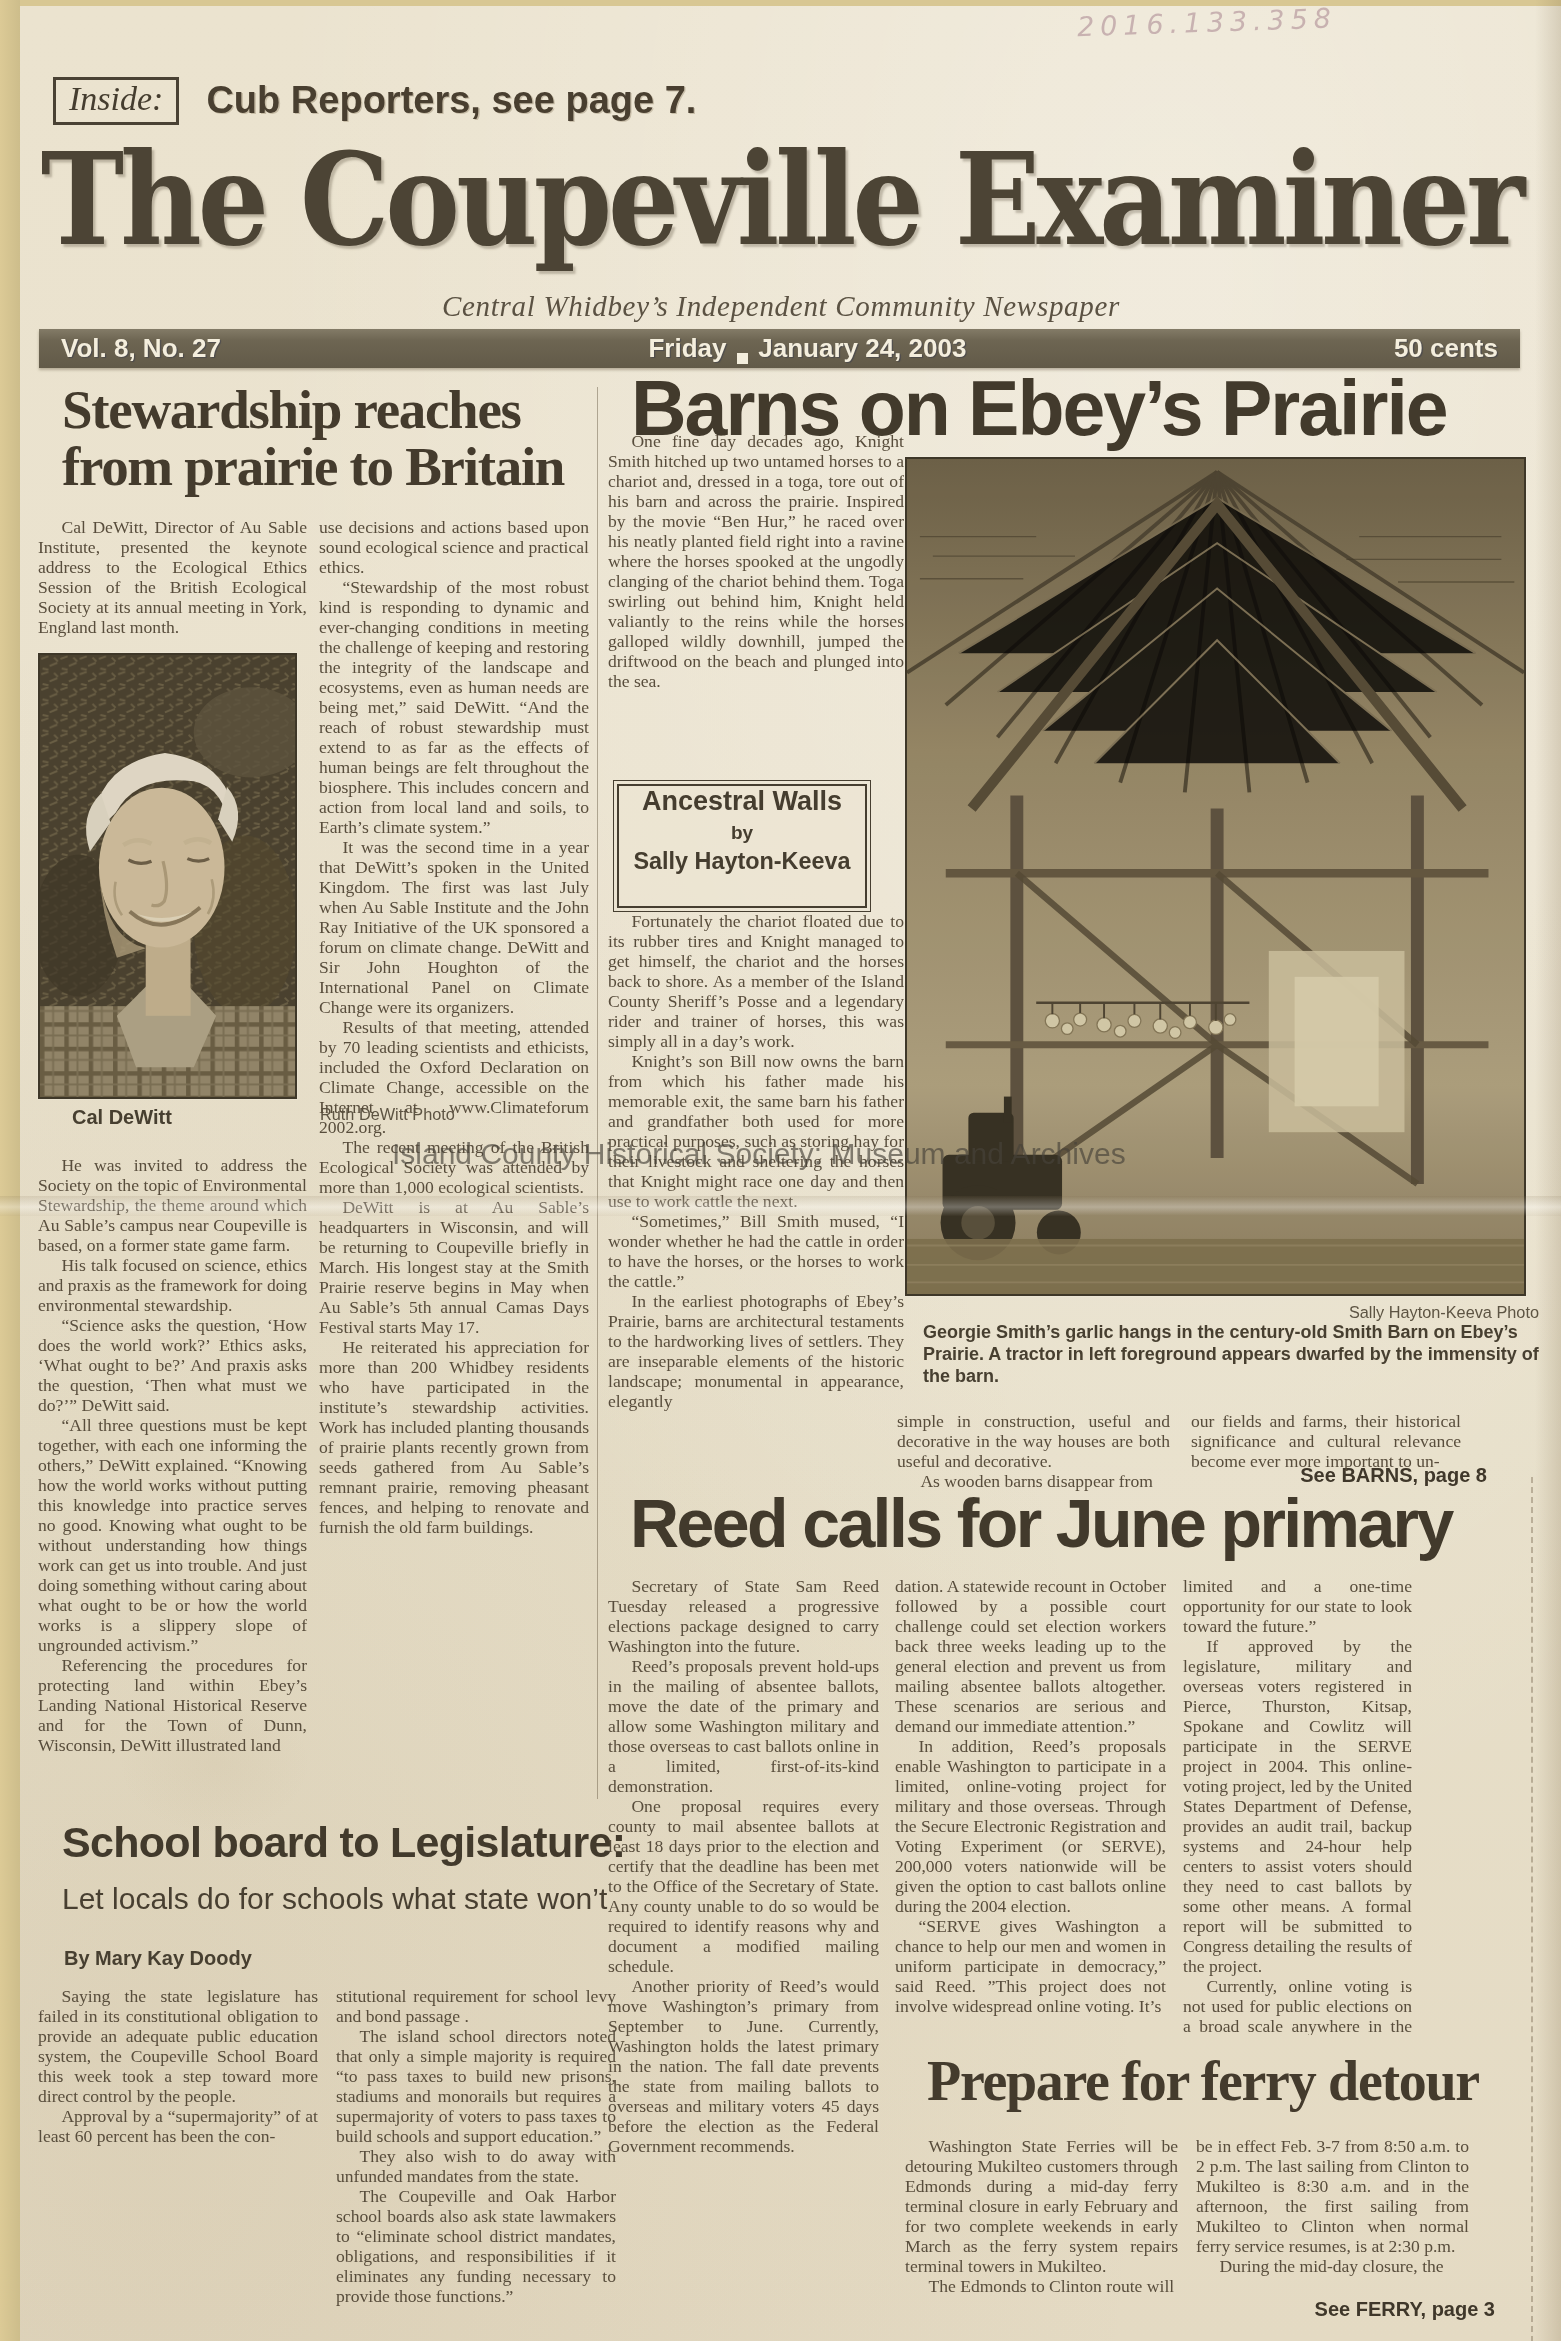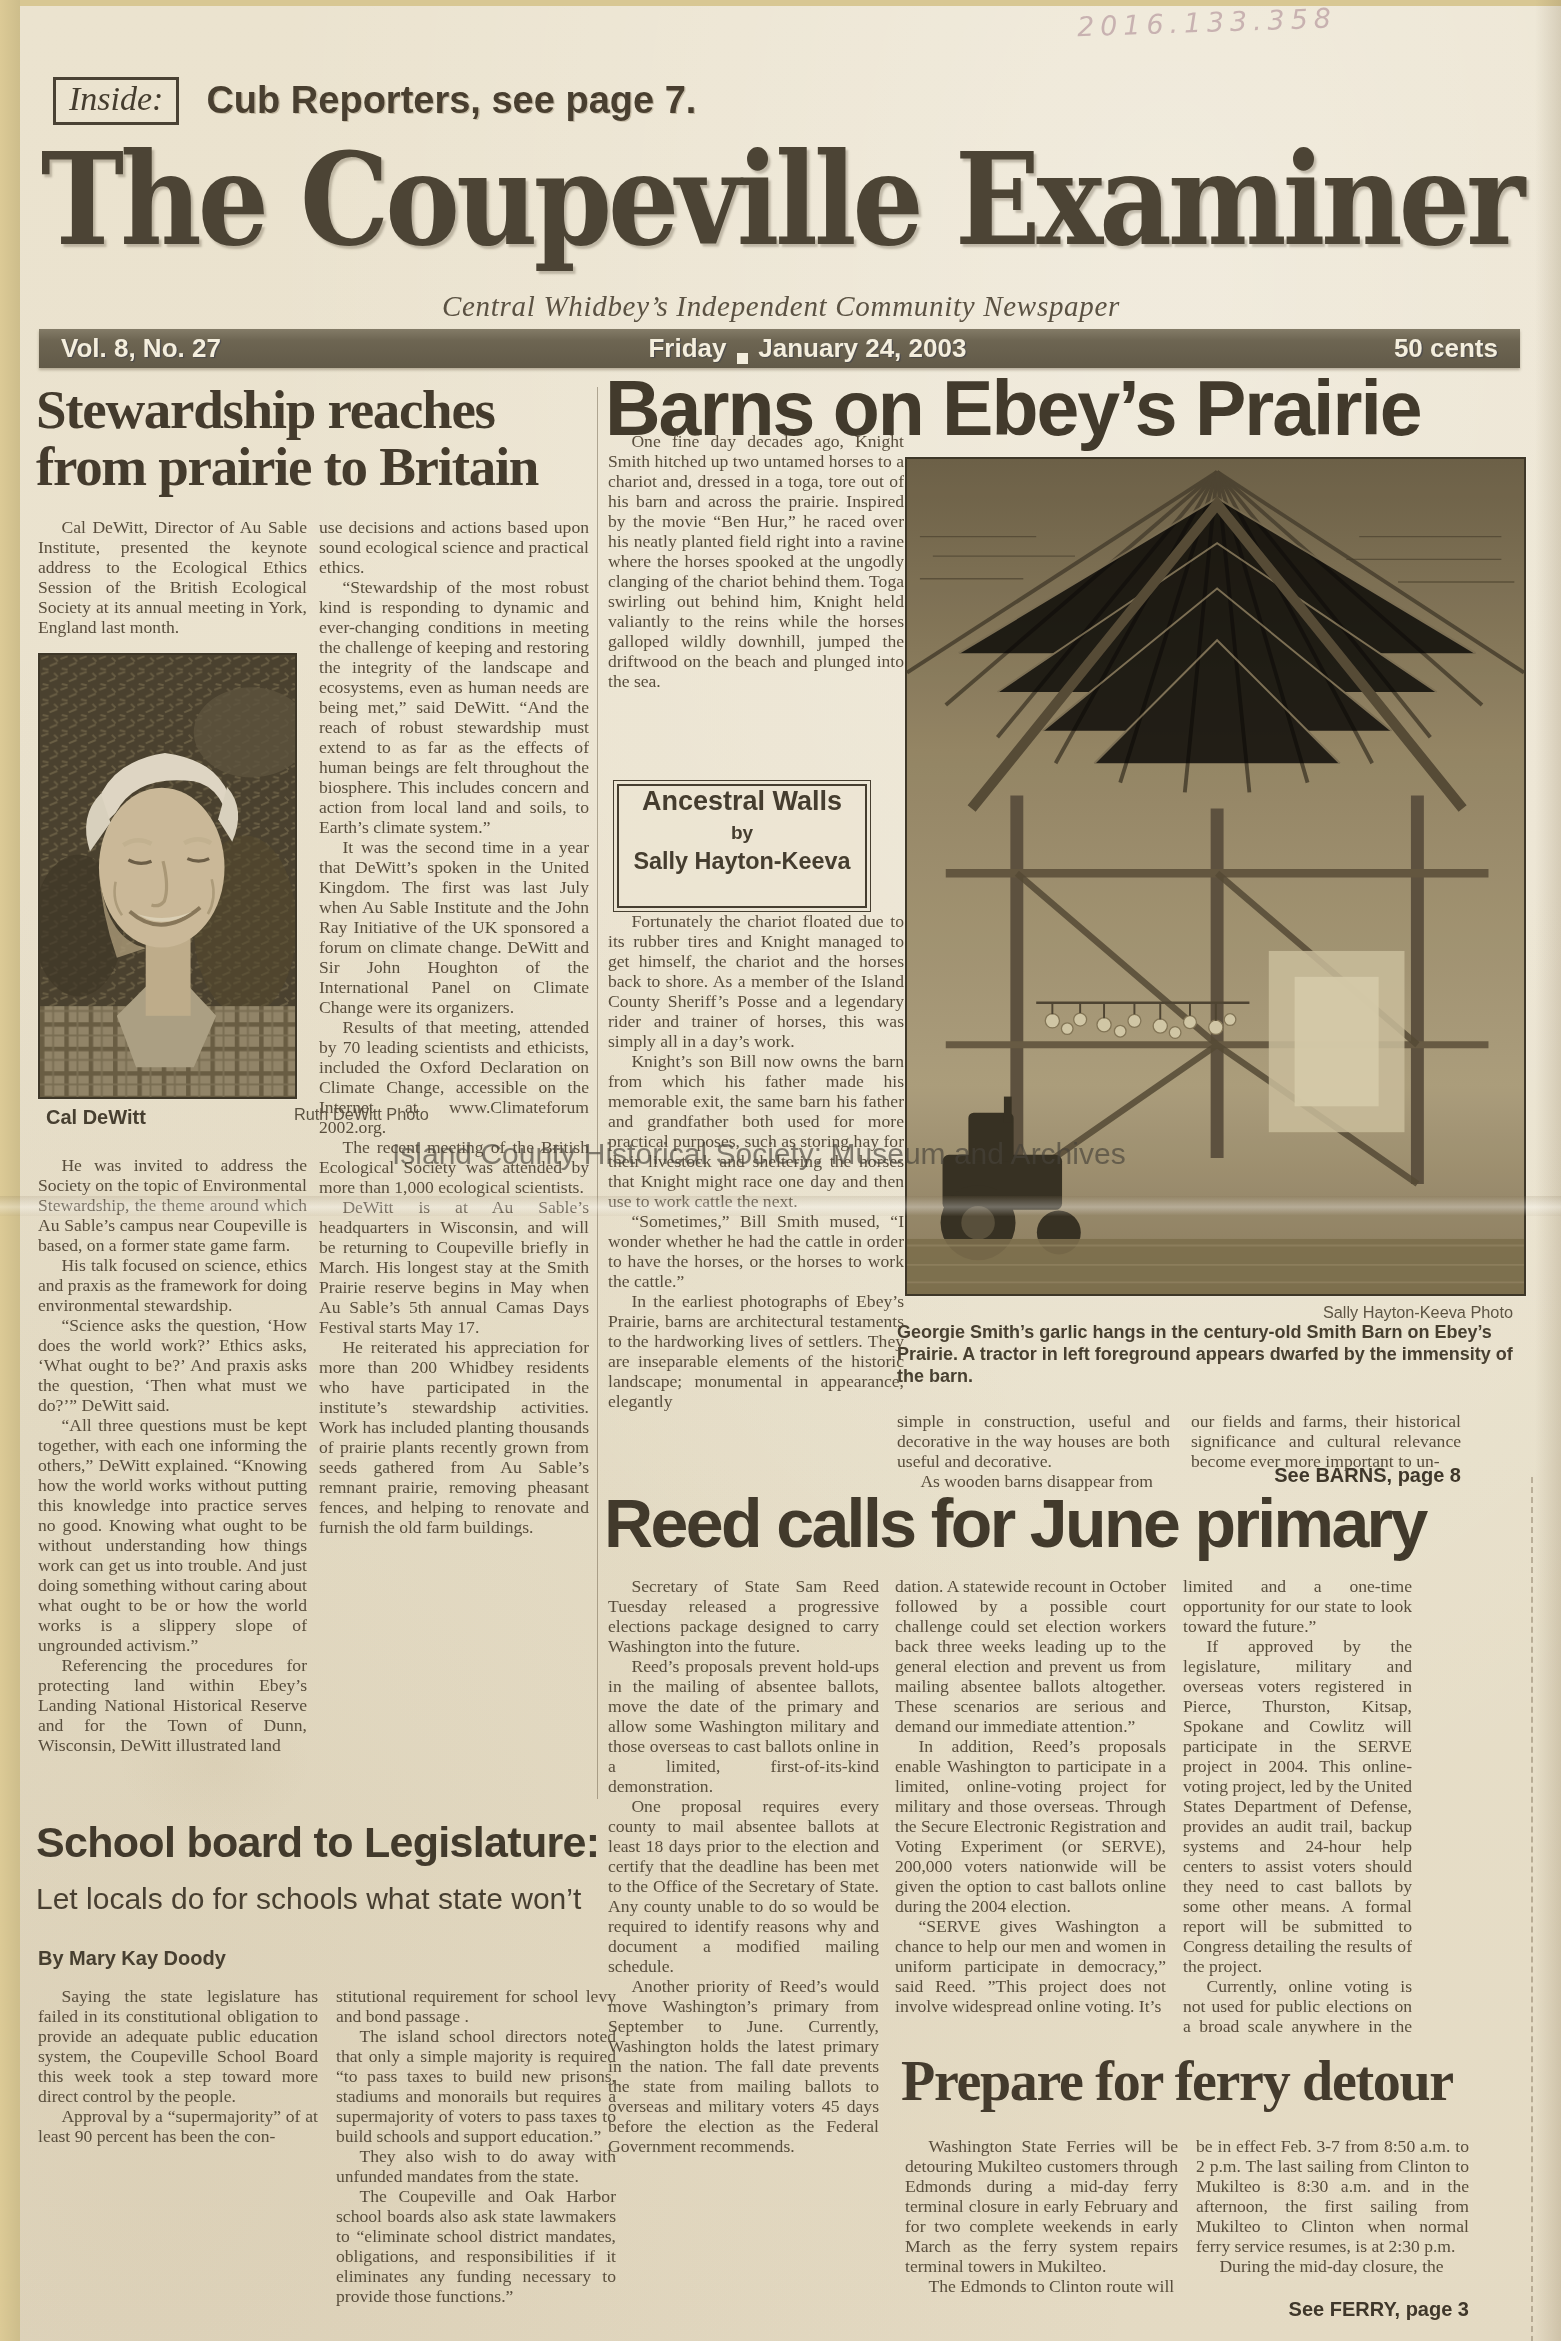--- a/index.html
+++ b/index.html
@@ -43,21 +43,21 @@
   .datebar{position:absolute;left:39px;top:329px;width:1481px;height:39px;z-index:5;
     background:linear-gradient(180deg,#837b67,#6d6552 30%,#625a48);
     display:flex;align-items:center;justify-content:space-between;padding:11px 22px;box-sizing:border-box;
     font-family:"Liberation Sans",sans-serif;font-weight:bold;font-size:26px;color:#f4eedd;
     text-shadow:1.3px 1.3px 0.7px rgba(50,55,75,0.45);box-shadow:0 2px 2.6px rgba(80,65,40,0.35);}
   .datecenter{display:flex;align-items:flex-end;}
   .sq{display:inline-block;width:11px;height:11px;background:#f4eedd;margin:0 10.4px;}
 
   .h-serif{font-family:"Liberation Serif",serif;font-weight:bold;color:#443b2d;margin:0;}
   .h-sans{font-family:"Liberation Sans",sans-serif;font-weight:bold;color:#423a2c;margin:0;}
-  .abs{position:absolute;}
+  .abs{position:absolute;margin-left:26px;}
 
   .col{position:absolute;font-size:17.6px;line-height:20px;text-align:justify;
     color:#584d3c;overflow:hidden;z-index:10;}
   .col .para{margin:0;text-indent:23.4px;}
   .col.cont .para:first-child{text-indent:0;}
 
   .vrule{position:absolute;left:597px;top:387px;width:1.3px;height:1412px;
     background:rgba(100,86,64,0.45);}
 
   .photo-frame{position:absolute;border:2.6px solid #3e3728;box-sizing:border-box;
@@ -307,21 +307,21 @@
       <p class="para">If approved by the legislature, military and overseas voters registered in Pierce, Thurston, Kitsap, Spokane and Cowlitz will participate in the SERVE project in 2004. This online-voting project, led by the United States Department of Defense, provides an audit trail, backup systems and 24-hour help centers to assist voters should they need to cast ballots by some other means.  A formal report will be submitted to Congress detailing the results of the project.</p>
       <p class="para">Currently, online voting is not used for public elections on a broad scale anywhere in the United States. Reed anticipates Washington will move toward online voting in the next several years.</p>
     </div>
 
   <h2 class="h-sans abs" style="left:36px;top:1819px;width:573px;font-size:43px;line-height:46px;letter-spacing:-0.7px;">School board to Legislature:</h2>
   <div class="abs" style="left:36px;top:1882px;width:573px;font-family:'Liberation Sans',sans-serif;font-size:30px;color:#483f31;">Let locals do for schools what state won’t</div>
   <div class="caption-bold abs" style="left:38px;top:1947px;font-size:20px;">By Mary Kay Doody</div>
 
   <div class="col" style="left:38px;top:1986px;width:280px;height:334px;">
       <p class="para">Saying the state legislature has failed in its constitutional obligation to provide an adequate public education system, the Coupeville School Board this week took a step toward more direct control by the people.</p>
-      <p class="para">Approval by a “supermajority” of at least 90 percent  has been the con-</p>
+      <p class="para">Approval by a “supermajority” of at least 60 percent  has been the con-</p>
     </div>
   <div class="col cont" style="left:336px;top:1986px;width:280px;height:334px;">
       <p class="para">stitutional requirement for school levy and bond passage .</p>
       <p class="para">The island school directors noted that only a simple majority is required “to pass taxes to build new prisons, stadiums and monorails but requires a supermajority of voters to pass taxes to build schools and support education.”</p>
       <p class="para">They also wish to do away with unfunded mandates from the state.</p>
       <p class="para">The Coupeville and Oak Harbor school boards also ask state lawmakers to “eliminate school district mandates, obligations, and responsibilities if it eliminates any funding necessary to provide those functions.”</p>
     </div>
 
   <h2 class="h-serif abs" style="left:901px;top:2051px;width:638px;font-size:56px;line-height:60px;letter-spacing:-1.3px;">Prepare for ferry detour</h2>
 

